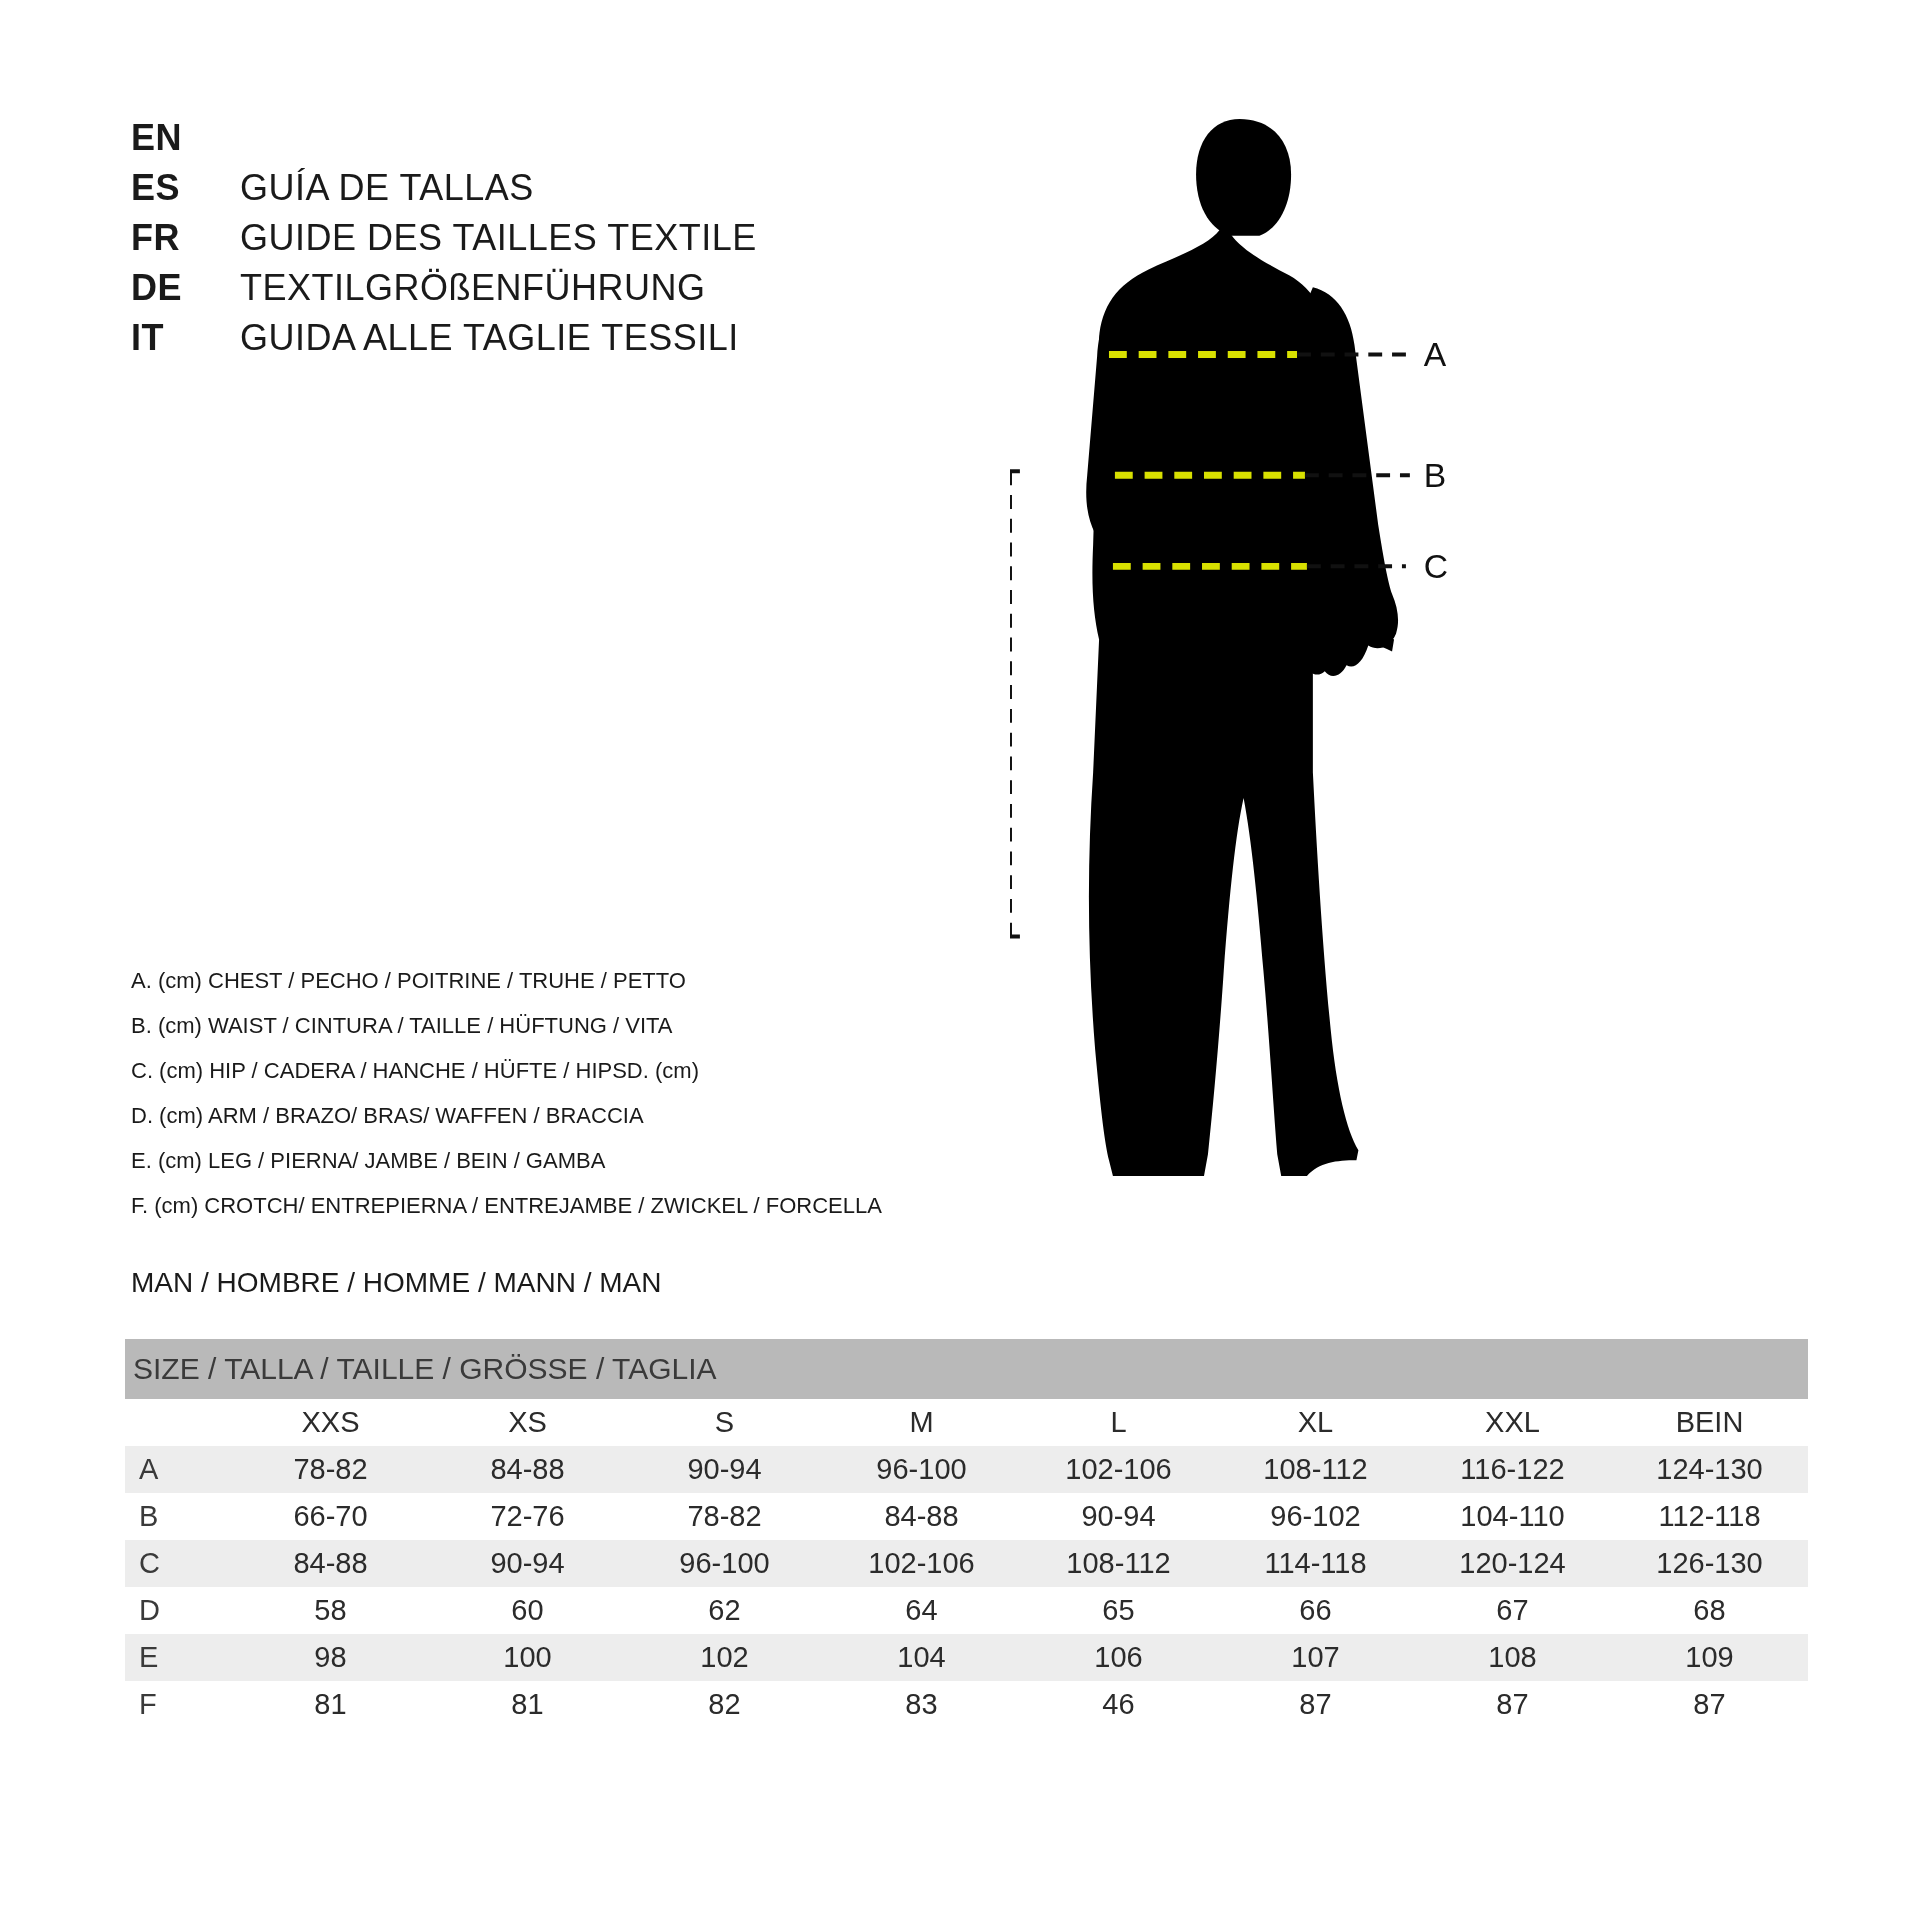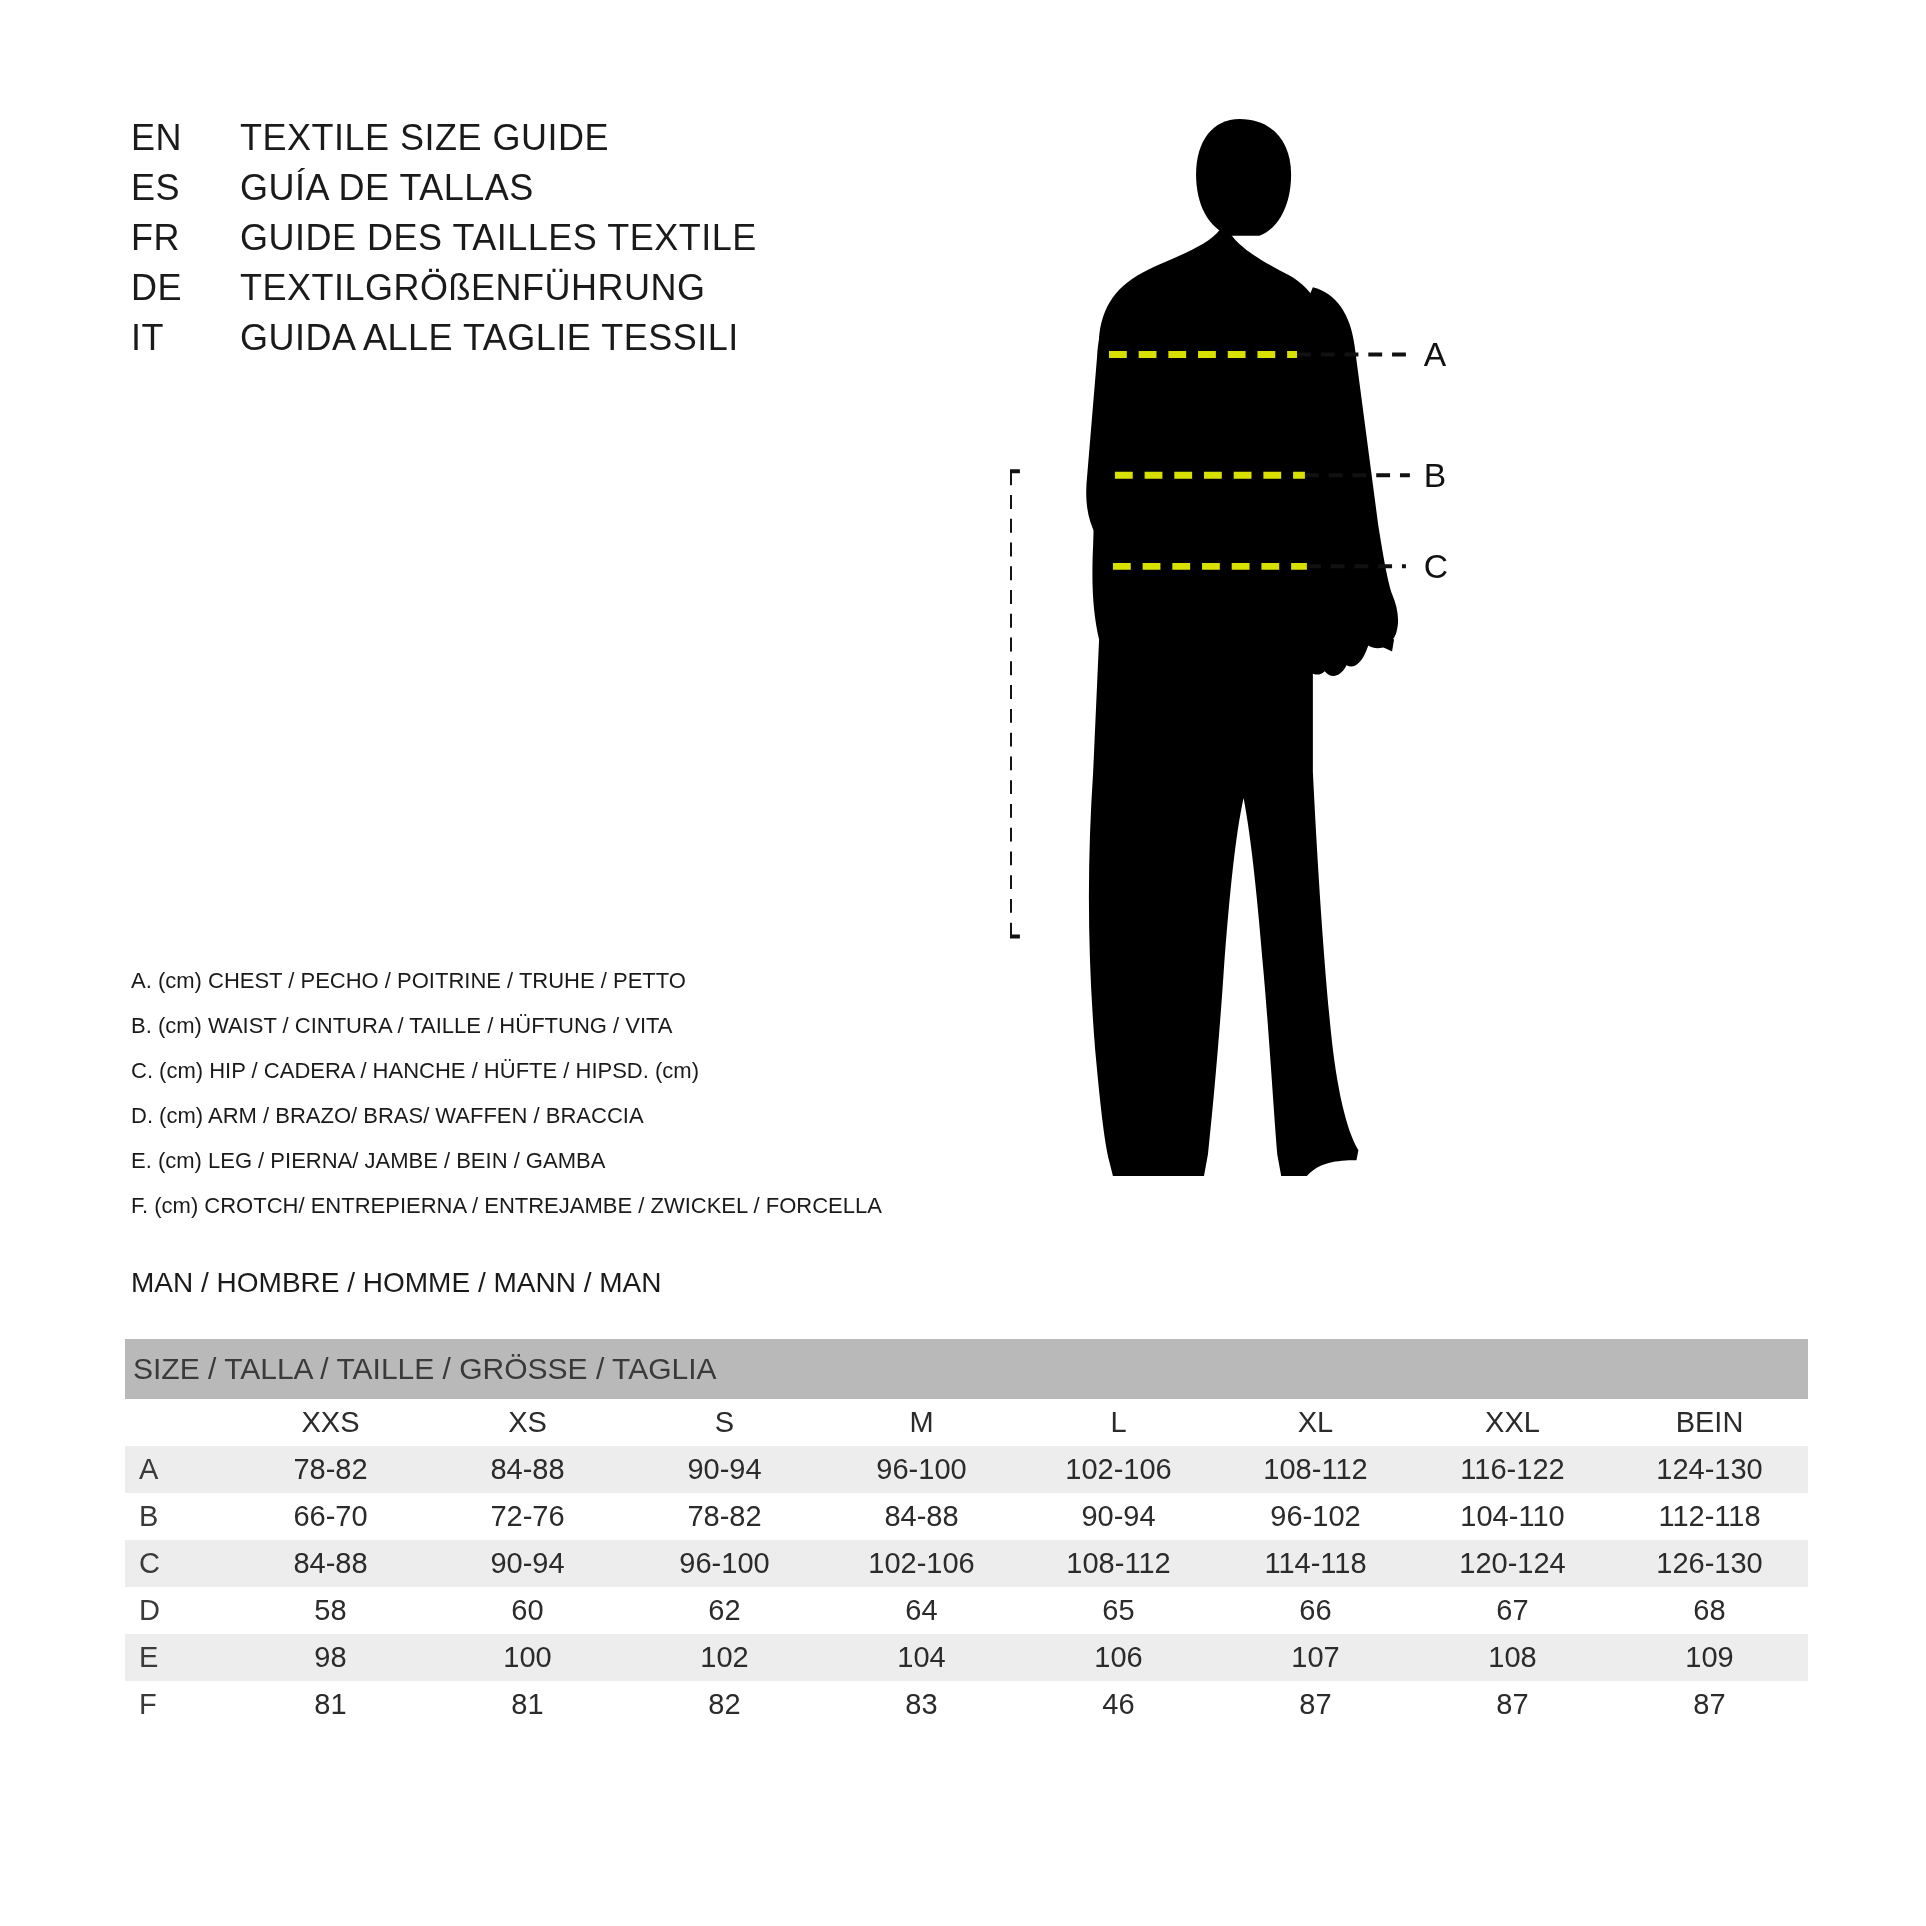--- a/index.html
+++ b/index.html
@@ -29,20 +29,21 @@
   }
   .title-row {
     display: flex;
     align-items: baseline;
     height: 50px;
   }
   .title-lang {
     width: 109px;
     font-size: 36px;
     letter-spacing: 0.5px;
+    font-weight: bold;
   }
   .title-text {
     font-size: 36px;
     letter-spacing: 0.5px;
   }
 
   
   .legend {
     position: absolute;
     left: 131px;
@@ -108,21 +109,20 @@
   .size-row td { background: #ffffff; color: #2b2b2b; }
 </style>
 </head>
 <body>
 
 <div class="page">
 
   <div class="titles">
     <div class="title-row">
       <div class="title-lang">EN</div>
-      <div class="title-text">TEXTILE SIZE GUIDE</div>
     </div>
     <div class="title-row">
       <div class="title-lang">ES</div>
       <div class="title-text">GUÍA DE TALLAS</div>
     </div>
     <div class="title-row">
       <div class="title-lang">FR</div>
       <div class="title-text">GUIDE DES TAILLES TEXTILE</div>
     </div>
     <div class="title-row">

